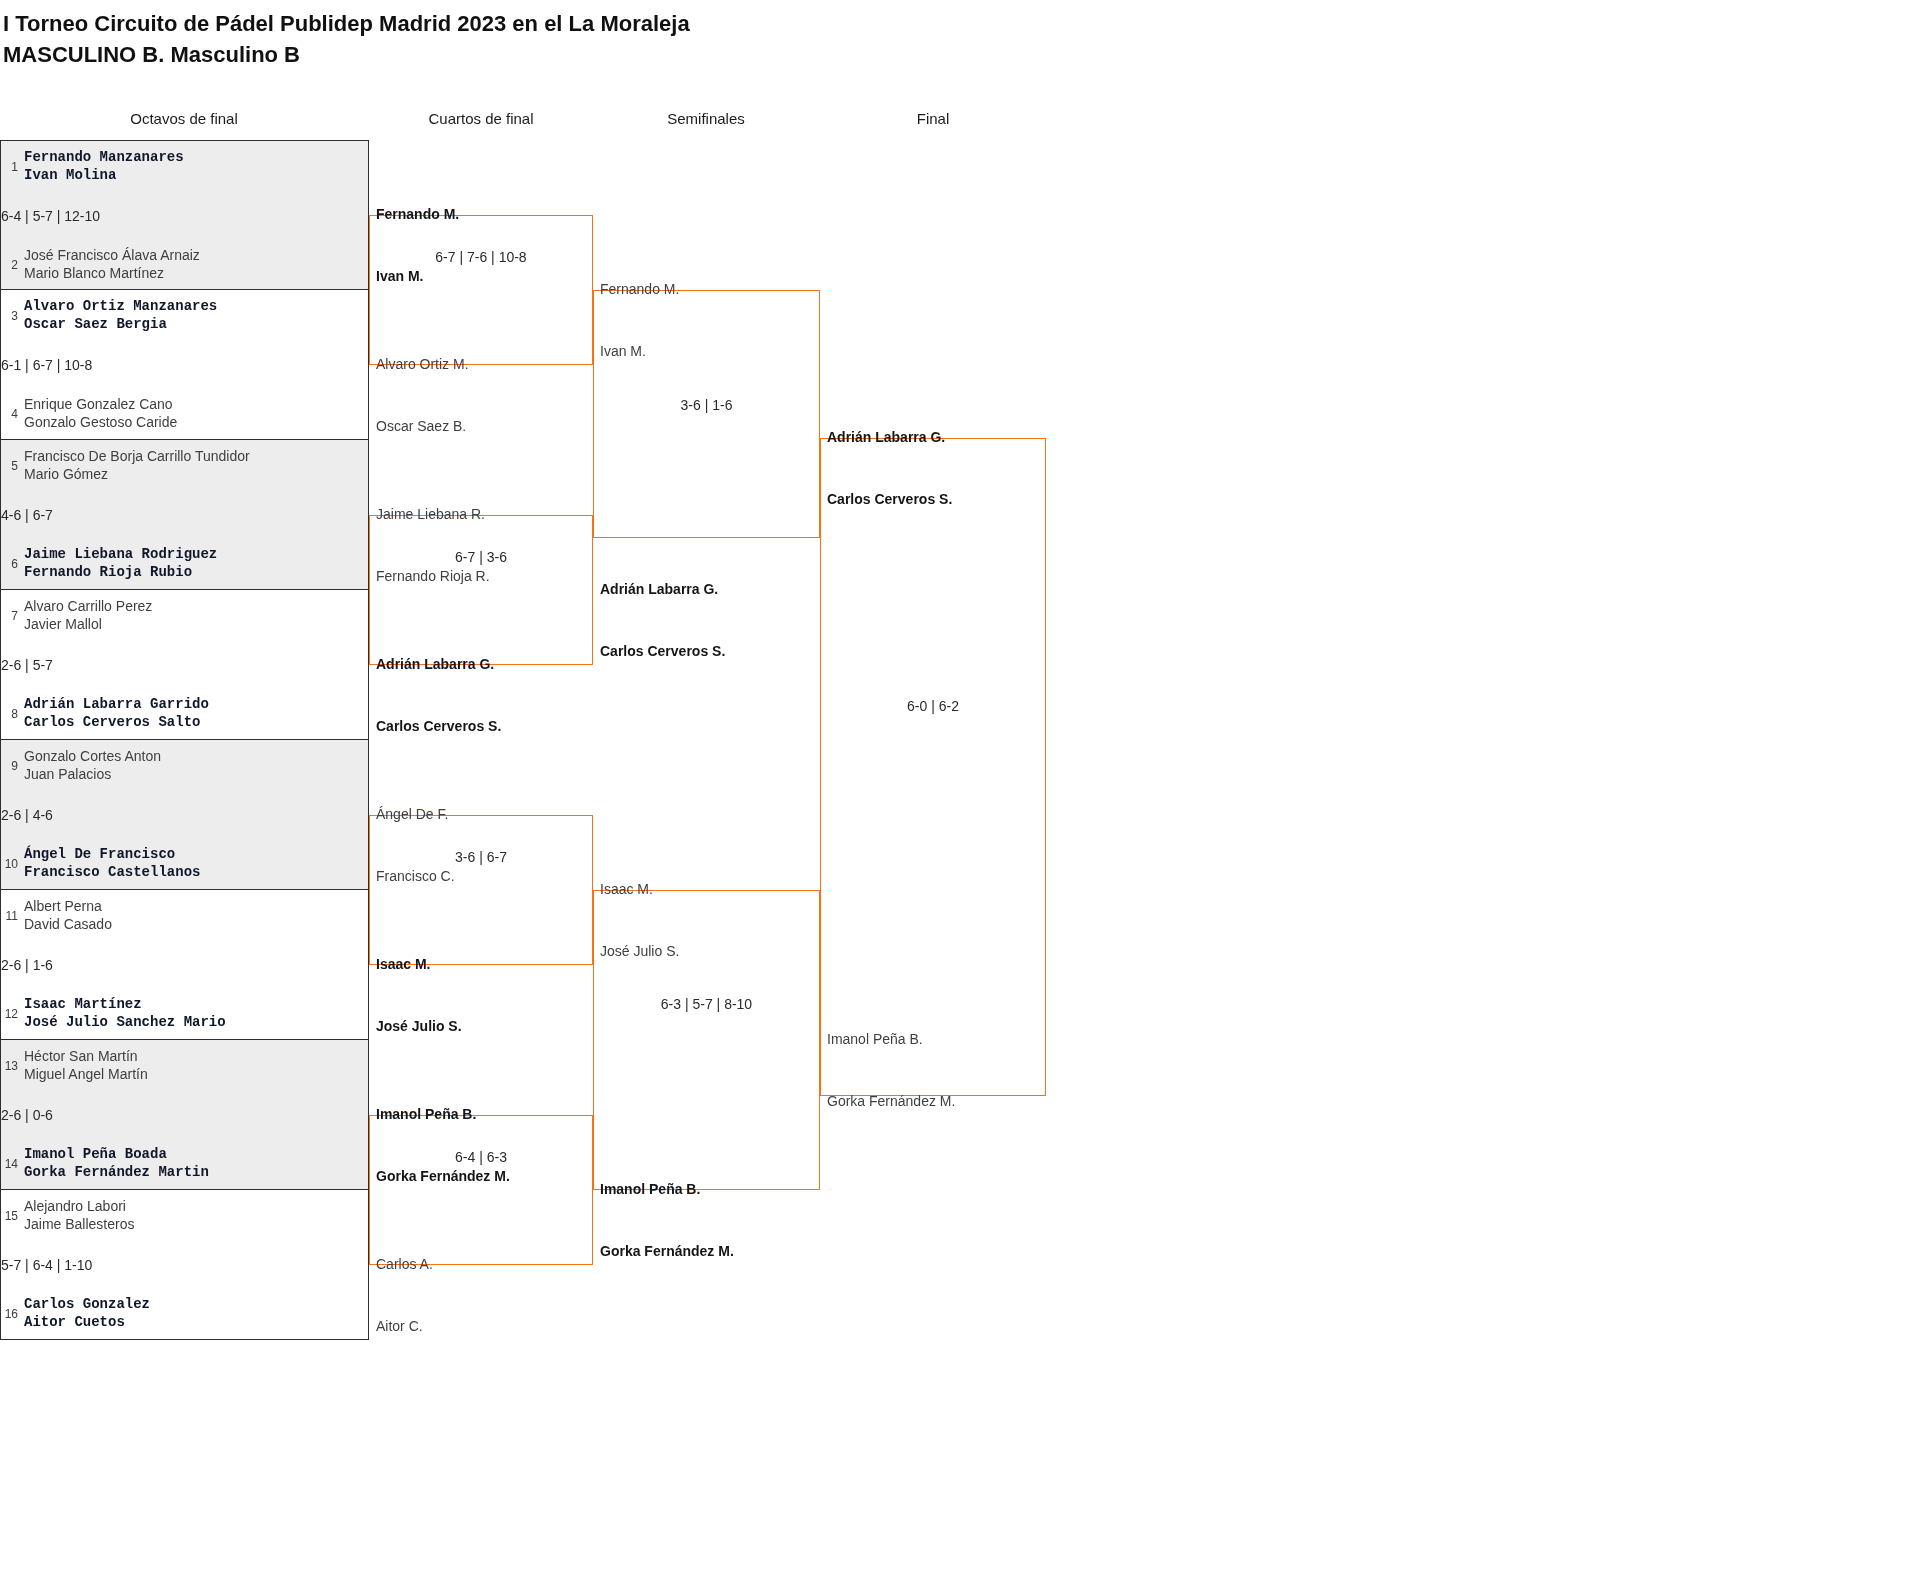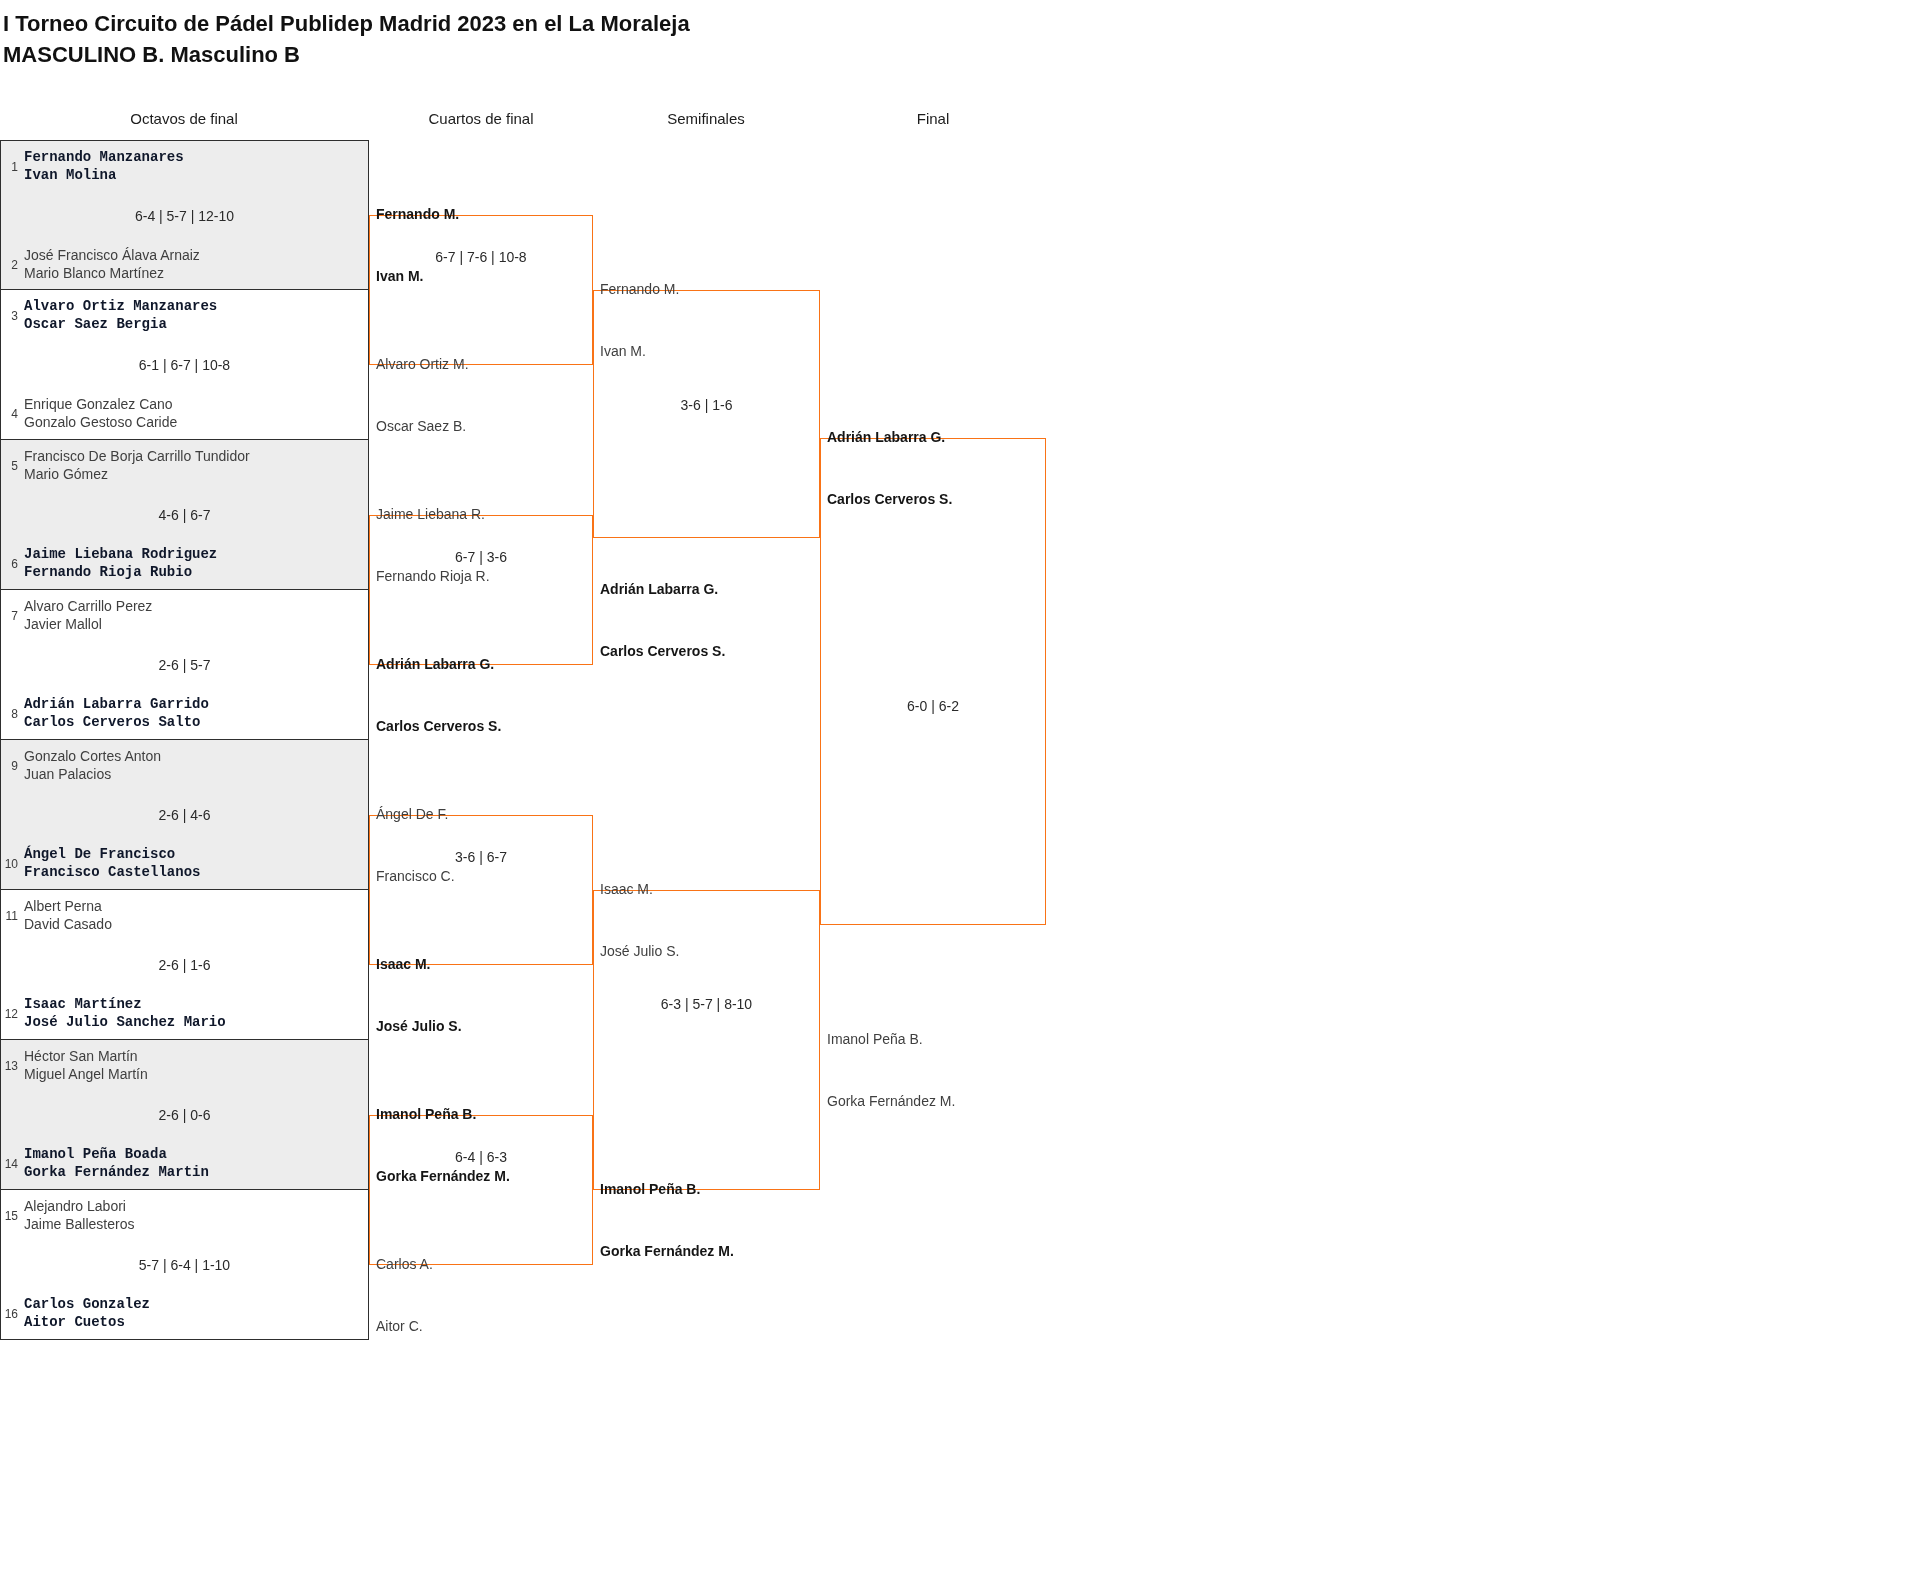--- a/index.html
+++ b/index.html
@@ -17,21 +17,21 @@
   
   .oct { position:absolute; left:0; width:369px; height:150px; border:1px solid #2e2e2e; box-sizing:border-box; background:#ffffff; }
   .oct.alt { background:#ededed; }
   .oct.notop { border-top:none; }
   .team { position:absolute; left:2px; right:4px; display:flex; align-items:center; }
   .t1 { top:8px; }
   .t2 { top:106px; }
   .seed { width:15px; text-align:right; font-size:12px; color:#3c3c3c; margin-right:6px; flex:none; }
   .names div { font-size:14px; line-height:17.5px; color:#3f3f3f; white-space:nowrap; }
   .names.w div { font-weight:700; color:#0f172a;font-family:Liberation Mono, monospace; }
-  .oscore { position:absolute; top:67px; left:0; right:0; text-align:center; font-size:14px; color:#2a2a2a; }
+  .oscore { position:absolute; top:67px; left:0; right:0; font-size:14px; color:#2a2a2a; }
   
   .cbox { position:absolute; border:1px solid #f97316; box-sizing:border-box; background:transparent; }
   .cscore { position:absolute; left:0; right:0; text-align:center; font-size:14px; color:#2a2a2a; }
   
   .lbl { position:absolute; }
   .lbl div { font-size:14px; line-height:17.5px; color:#3f3f3f; white-space:nowrap;margin-top:44px; }
   .lbl.w div { font-weight:700; color:#151515; }
 </style>
 </head>
 <body>
@@ -205,21 +205,21 @@
     <div class="cscore" style="top:33px">6-4 | 6-3</div>
   </div>
 
   <div class="cbox" style="left:593px;top:290px;width:227px;height:248px">
     <div class="cscore" style="top:106px">3-6 | 1-6</div>
   </div>
   <div class="cbox" style="left:593px;top:890px;width:227px;height:300px">
     <div class="cscore" style="top:105px">6-3 | 5-7 | 8-10</div>
   </div>
 
-  <div class="cbox" style="left:820px;top:438px;width:226px;height:487px">
+  <div class="cbox" style="left:820px;top:438px;width:226px;height:658px">
     <div class="cscore" style="top:259px">6-0 | 6-2</div>
   </div>
 
   <div class="lbl w" style="left:376px;top:162px">
     <div>Fernando M.</div>
     <div>Ivan M.</div>
   </div>
   <div class="lbl" style="left:376px;top:312px">
     <div>Alvaro Ortiz M.</div>
     <div>Oscar Saez B.</div>

